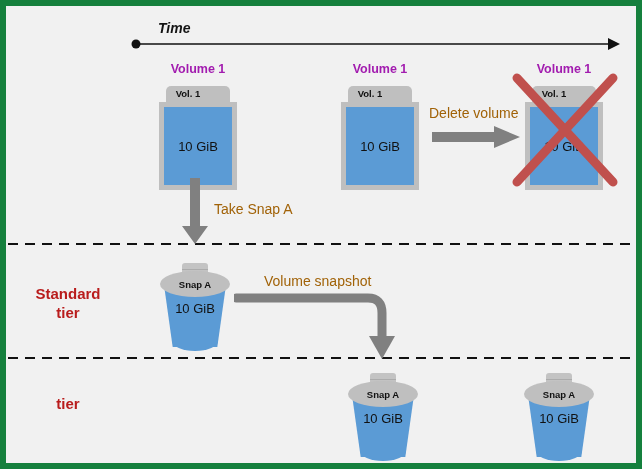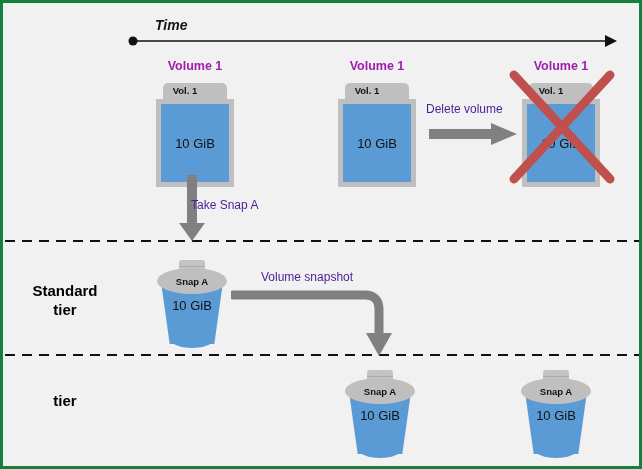--- a/index.html
+++ b/index.html
@@ -8,40 +8,40 @@
     background: #ffffff;
   }
   body {
     font-family: "Liberation Sans", sans-serif;
   }
   #canvas {
     position: relative;
     width: 642px;
     height: 469px;
     background: #f1f1f1;
-    border: 3px solid #15803d;
+    border: 6px solid #15803d;
     box-sizing: border-box;
     overflow: hidden;
   }
   .abs { position: absolute; }
 
   
   .tl-label {
     font-size: 14px;
     font-style: italic;
     font-weight: bold;
     color: #141414;
     white-space: nowrap;
   }
 
   
   .tier-label {
     font-size: 15px;
     font-weight: bold;
-    color: #000000;
+    color: #b91c1c;
     text-align: center;
     line-height: 19px;
     width: 108px;
   }
 
   
   .col-caption {
     font-size: 12.5px;
     font-weight: bold;
     color: #a21caf;
@@ -169,22 +169,22 @@
     align-items: center;
     justify-content: center;
     font-size: 9.5px;
     font-weight: bold;
     color: #111111;
     white-space: nowrap;
   }
 
   
   .arrow-caption {
-    font-size: 12px;
-    color: #4c1d95;
+    font-size: 14px;
+    color: #a16207;
     white-space: nowrap;
   }
 </style>
 </head>
 <body>
 
 <div id="canvas">
 
   <div class="abs tl-label" style="left:152px; top:14px;">Time</div>
 
@@ -216,21 +216,21 @@
   <div class="abs volume" style="left:153px; top:80px;">
     <div class="vol-tab"></div>
     <div class="vol-tab-text" style="left:7px;">Vol. 1</div>
     <div class="vol-body"></div>
     <div class="vol-body-text">10 GiB</div>
   </div>
 
   <svg class="abs" style="left:176px; top:172px;" width="30" height="68">
     <polygon points="8,0 18,0 18,48 26,48 13,66 0,48 8,48" fill="#808080"></polygon>
   </svg>
-  <div class="abs arrow-caption" style="left:188px; top:195px;text-align:right;">Take Snap A</div>
+  <div class="abs arrow-caption" style="left:208px; top:195px;text-align:right;">Take Snap A</div>
 
   <div class="abs snapshot" style="left:148px; top:257px;">
     <div class="snap-neck"></div>
     <div class="snap-neck-line"></div>
     <div class="snap-body"></div>
     <div class="snap-body-bottom"></div>
     <div class="snap-body-text">10 GiB</div>
     <div class="snap-lid"></div>
     <div class="snap-lid-text">Snap A</div>
   </div>

